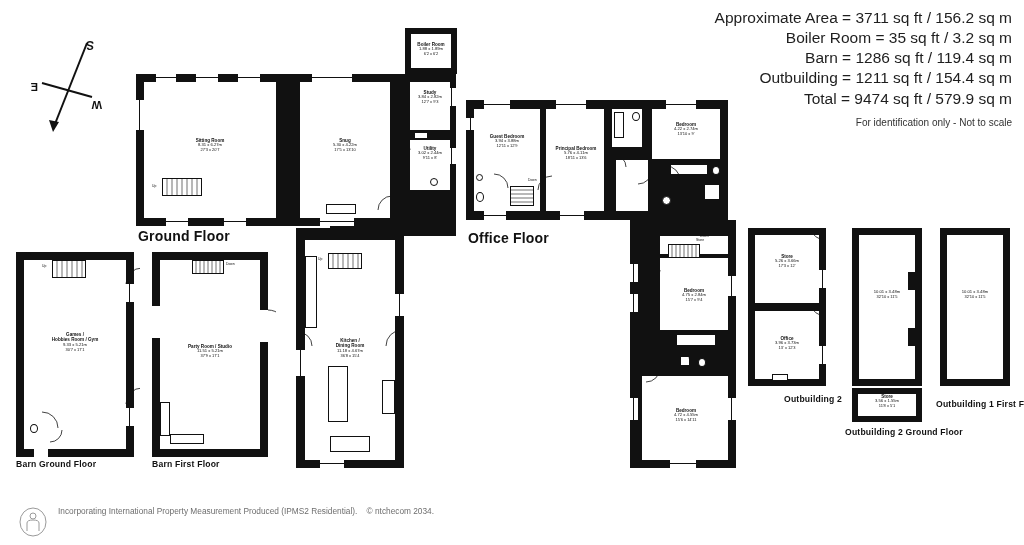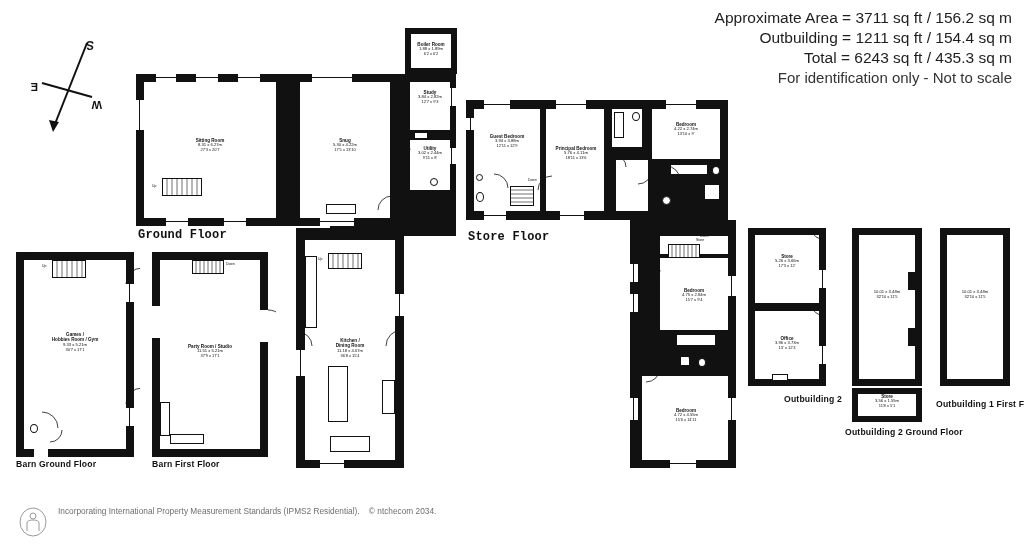--- a/index.html
+++ b/index.html
@@ -10,36 +10,36 @@
     color:#1a1a1a;
   }
   .canvas{position:absolute;inset:0;}
   .abs{position:absolute;}
 
   
   #area-summary{
     right:12px;top:8px;text-align:right;line-height:1.30;
   }
   #area-summary .line{font-size:15.5px;color:#1e1e1e;white-space:nowrap;}
-  #area-summary .note{font-size:15px;color:#333;white-space:nowrap;}
+  #area-summary .note{font-size:10px;color:#333;margin-top:7px;white-space:nowrap;}
 
   
   #compass{left:20px;top:25px;width:100px;height:120px;}
   #compass svg{display:block;}
 
   
   .wall{background:#111;}
   .thinline{background:#111;}
   .white{background:#fff;}
 
   
   .floorlabel{
     font-size:8.6px;font-weight:bold;color:#111;white-space:nowrap;letter-spacing:.2px;
   }
-  .floorlabel.big{font-size:12px;font-family:Liberation Mono, monospace;}
+  .floorlabel.big{font-size:14px;}
 
   
   .rlabel{text-align:center;white-space:nowrap;line-height:1.18;}
   .rlabel .nm{font-size:4.6px;font-weight:bold;color:#111;display:block;}
   .rlabel .m{font-size:4.2px;color:#111;display:block;}
   .rlabel .f{font-size:4.0px;color:#111;display:block;}
   .rlabel.l2 .nm{font-size:4.6px;}
 
   .tinytxt{font-size:3.4px;color:#111;white-space:nowrap;}
 
@@ -52,22 +52,24 @@
   #footer .ficon{width:30px;height:30px;flex:0 0 30px;margin-top:2px;}
   #footer .ftxt{font-size:8.3px;line-height:1.55;color:#6e6e6e;white-space:nowrap;}
 </style>
 </head>
 <body>
 
 <div class="canvas">
 
   <div class="abs" id="area-summary">
     <div class="line">Approximate Area = 3711 sq ft / 156.2 sq m</div>
+    <div class="line">Boiler Room = 35 sq ft / 3.2 sq m</div>
+    <div class="line">Barn = 1286 sq ft / 119.4 sq m</div>
     <div class="line">Outbuilding = 1211 sq ft / 154.4 sq m</div>
-    <div class="line">Total = 6243 sq ft / 435.3 sq m</div>
+    <div class="line">Total = 9474 sq ft / 579.9 sq m</div>
     <div class="note">For identification only - Not to scale</div>
   </div>
 
   <div class="abs" id="compass">
     <svg width="100" height="120" viewBox="0 0 100 120">
       <g stroke="#111" stroke-width="2" fill="none">
         <line x1="67" y1="18" x2="33" y2="104"></line>
         <line x1="22" y1="58" x2="72" y2="72"></line>
       </g>
       <polygon points="33,107 29,95 39,97" fill="#111"></polygon>
@@ -238,21 +240,21 @@
         <path d="M28 74 a14 14 0 0 1 14 14"></path>
         <path d="M86 76 a14 14 0 0 0 -14 14"></path>
         <path d="M148 55 a12 12 0 0 1 12 12"></path>
         <path d="M186 70 a14 14 0 0 1 -14 14"></path>
         <path d="M200 66 a14 14 0 0 1 14 14"></path>
         <path d="M232 88 a12 12 0 0 0 -12 12"></path>
       </g>
     </svg>
   </div>
 
-  <div class="abs floorlabel big" style="left:468px;top:230px;">Store Floor</div>
+  <div class="abs floorlabel big" style="left:468px;top:230px;">Office Floor</div>
 
   <div class="abs" style="left:296px;top:230px;width:115px;height:240px;">
     <div class="abs wall" style="left:0px;top:0px;width:108px;height:238px;"></div>
     <div class="abs white" style="left:9px;top:10px;width:90px;height:220px;"></div>
     <div class="abs rlabel l2" style="left:14px;top:108px;width:80px;">
       <span class="nm">Kitchen /</span>
       <span class="nm">Dining Room</span>
       <span class="m">11.18 x 4.67m</span>
       <span class="f">36'8 x 15'4</span>
     </div>
@@ -486,20 +488,20 @@
   <div class="abs floorlabel" style="left:936px;top:399px;">Outbuilding 1 First Floor</div>
 
   <div class="abs" id="footer">
     <svg class="ficon" viewBox="0 0 30 30">
       <ellipse cx="15" cy="15" rx="13" ry="14" fill="none" stroke="#9a9a9a" stroke-width="1"></ellipse>
       <circle cx="15" cy="9" r="3" fill="none" stroke="#9a9a9a" stroke-width="1"></circle>
       <path d="M9 24 L9 16 Q9 13 15 13 Q21 13 21 16 L21 24" fill="none" stroke="#9a9a9a" stroke-width="1"></path>
     </svg>
     <div>
       <div class="ftxt">
-        <span>Incorporating International Property Measurement Standards (IPMS2 Residential).</span>
+        <span>Incorporating International Property Measurement Produced (IPMS2 Residential).</span>
         &nbsp;&nbsp;
         <span>© ntchecom 2034.</span>
       </div>
     </div>
   </div>
 
 </div>
 
 </body></html>

